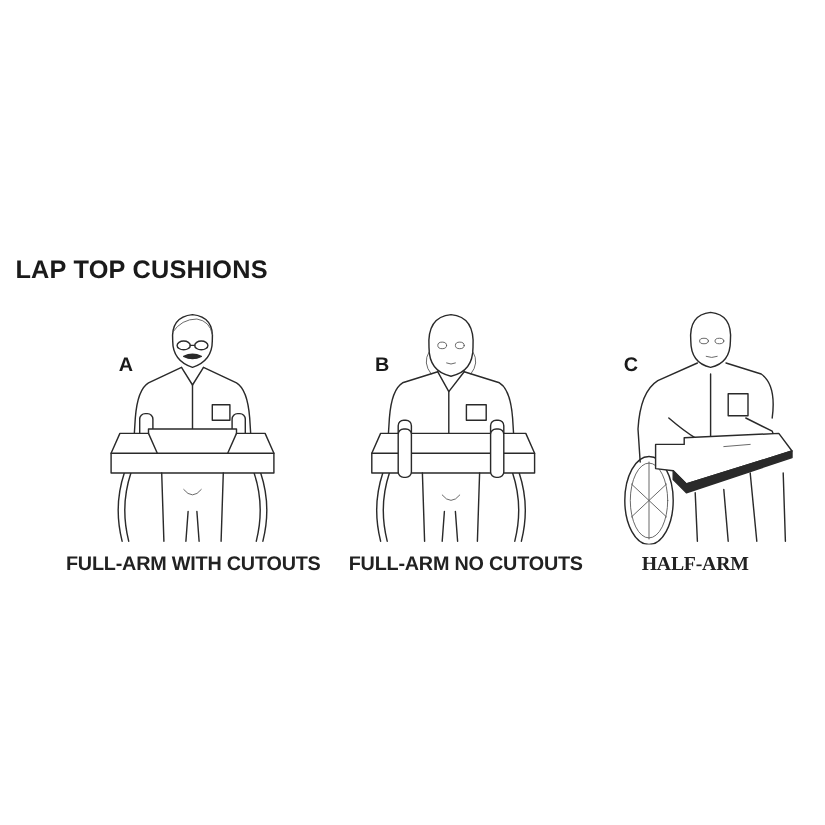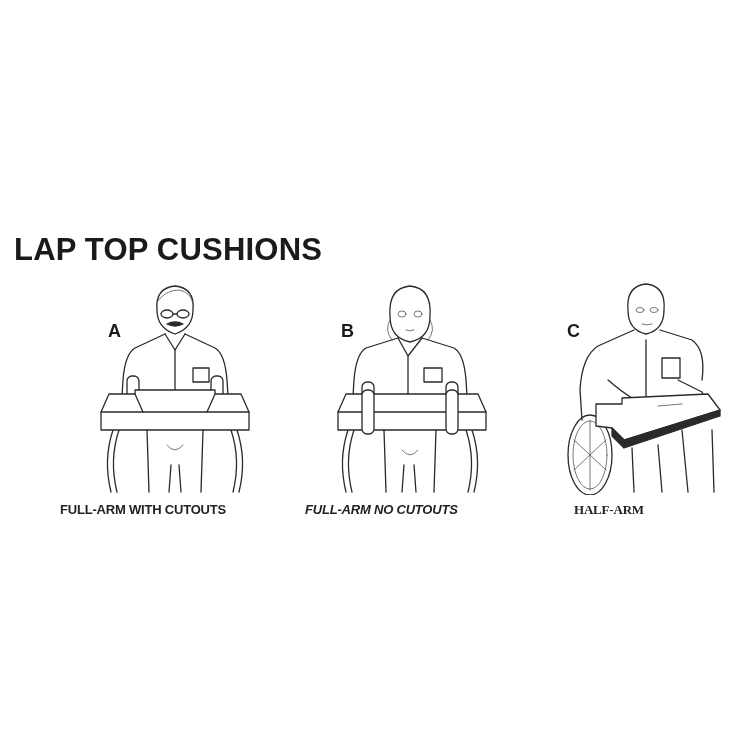--- a/index.html
+++ b/index.html
@@ -1,21 +1,21 @@
 <!DOCTYPE html>
 <html><head>
 <meta charset="utf-8">
 <style>
   html, body { margin:0; padding:0; background:#ffffff; }
   body { width:750px; height:750px; position:relative; overflow:hidden; font-family:"Liberation Sans", sans-serif; }
-  .title { position:absolute; left:14px; top:232px; font-size:31px; font-weight:bold; color:#1a1a1a; letter-spacing:0.2px; }
+  .title { position:absolute; left:14px; top:232px; font-size:23px; font-weight:bold; color:#1a1a1a; letter-spacing:0.2px; }
   .panel { position:absolute; top:280px; }
   .panel svg { display:block; }
   .letter { position:absolute; font-size:18px; font-weight:bold; color:#1a1a1a; }
-  .caption { position:absolute; top:502px; font-size:13px; font-weight:bold; color:#222; text-align:left; letter-spacing:-0.2px; white-space:nowrap; }
+  .caption { position:absolute; top:502px; font-size:18px; font-weight:bold; color:#222; text-align:center; letter-spacing:-0.2px; white-space:nowrap; }
   svg path, svg line, svg rect, svg ellipse, svg circle, svg polyline { fill:none; stroke:#2a2a2a; stroke-width:1.3; stroke-linecap:round; stroke-linejoin:round; }
   svg .fill-w { fill:#ffffff; }
   svg .thin { stroke-width:0.8; stroke:#555; }
   svg .dark { fill:#2a2a2a; }
 </style>
 </head>
 <body>
 
 <div class="title">LAP TOP CUSHIONS</div>
 
@@ -88,21 +88,21 @@
       <line x1="6" y1="132" x2="154" y2="132"></line>
       <rect x="30" y="110" width="12" height="44" rx="5" class="fill-w"></rect>
       <rect x="114" y="110" width="12" height="44" rx="5" class="fill-w"></rect>
       <path d="M52 150 L54 212"></path>
         <path d="M104 150 L102 212"></path>
       <path d="M70 170 Q78 180 86 170" class="thin"></path>
       <path d="M70 212 L72 185"></path>
         <path d="M84 212 L82 185"></path>
     </svg>
   </div>
-  <div class="caption" style="left:305px; width:210px;font-style:italic;">FULL-ARM NO CUTOUTS</div>
+  <div class="caption" style="left:317px; width:210px;">FULL-ARM NO CUTOUTS</div>
 </div>
 
 <div>
   <div class="letter" style="left:567px; top:321px;">C</div>
   <div class="panel" style="left:562px;">
     <svg width="170" height="215" viewBox="0 0 170 215">
 
       <ellipse cx="28" cy="175" rx="22" ry="40"></ellipse>
       <ellipse cx="28" cy="175" rx="17" ry="34" class="thin"></ellipse>
       <line x1="28" y1="140" x2="28" y2="210" class="thin"></line>

